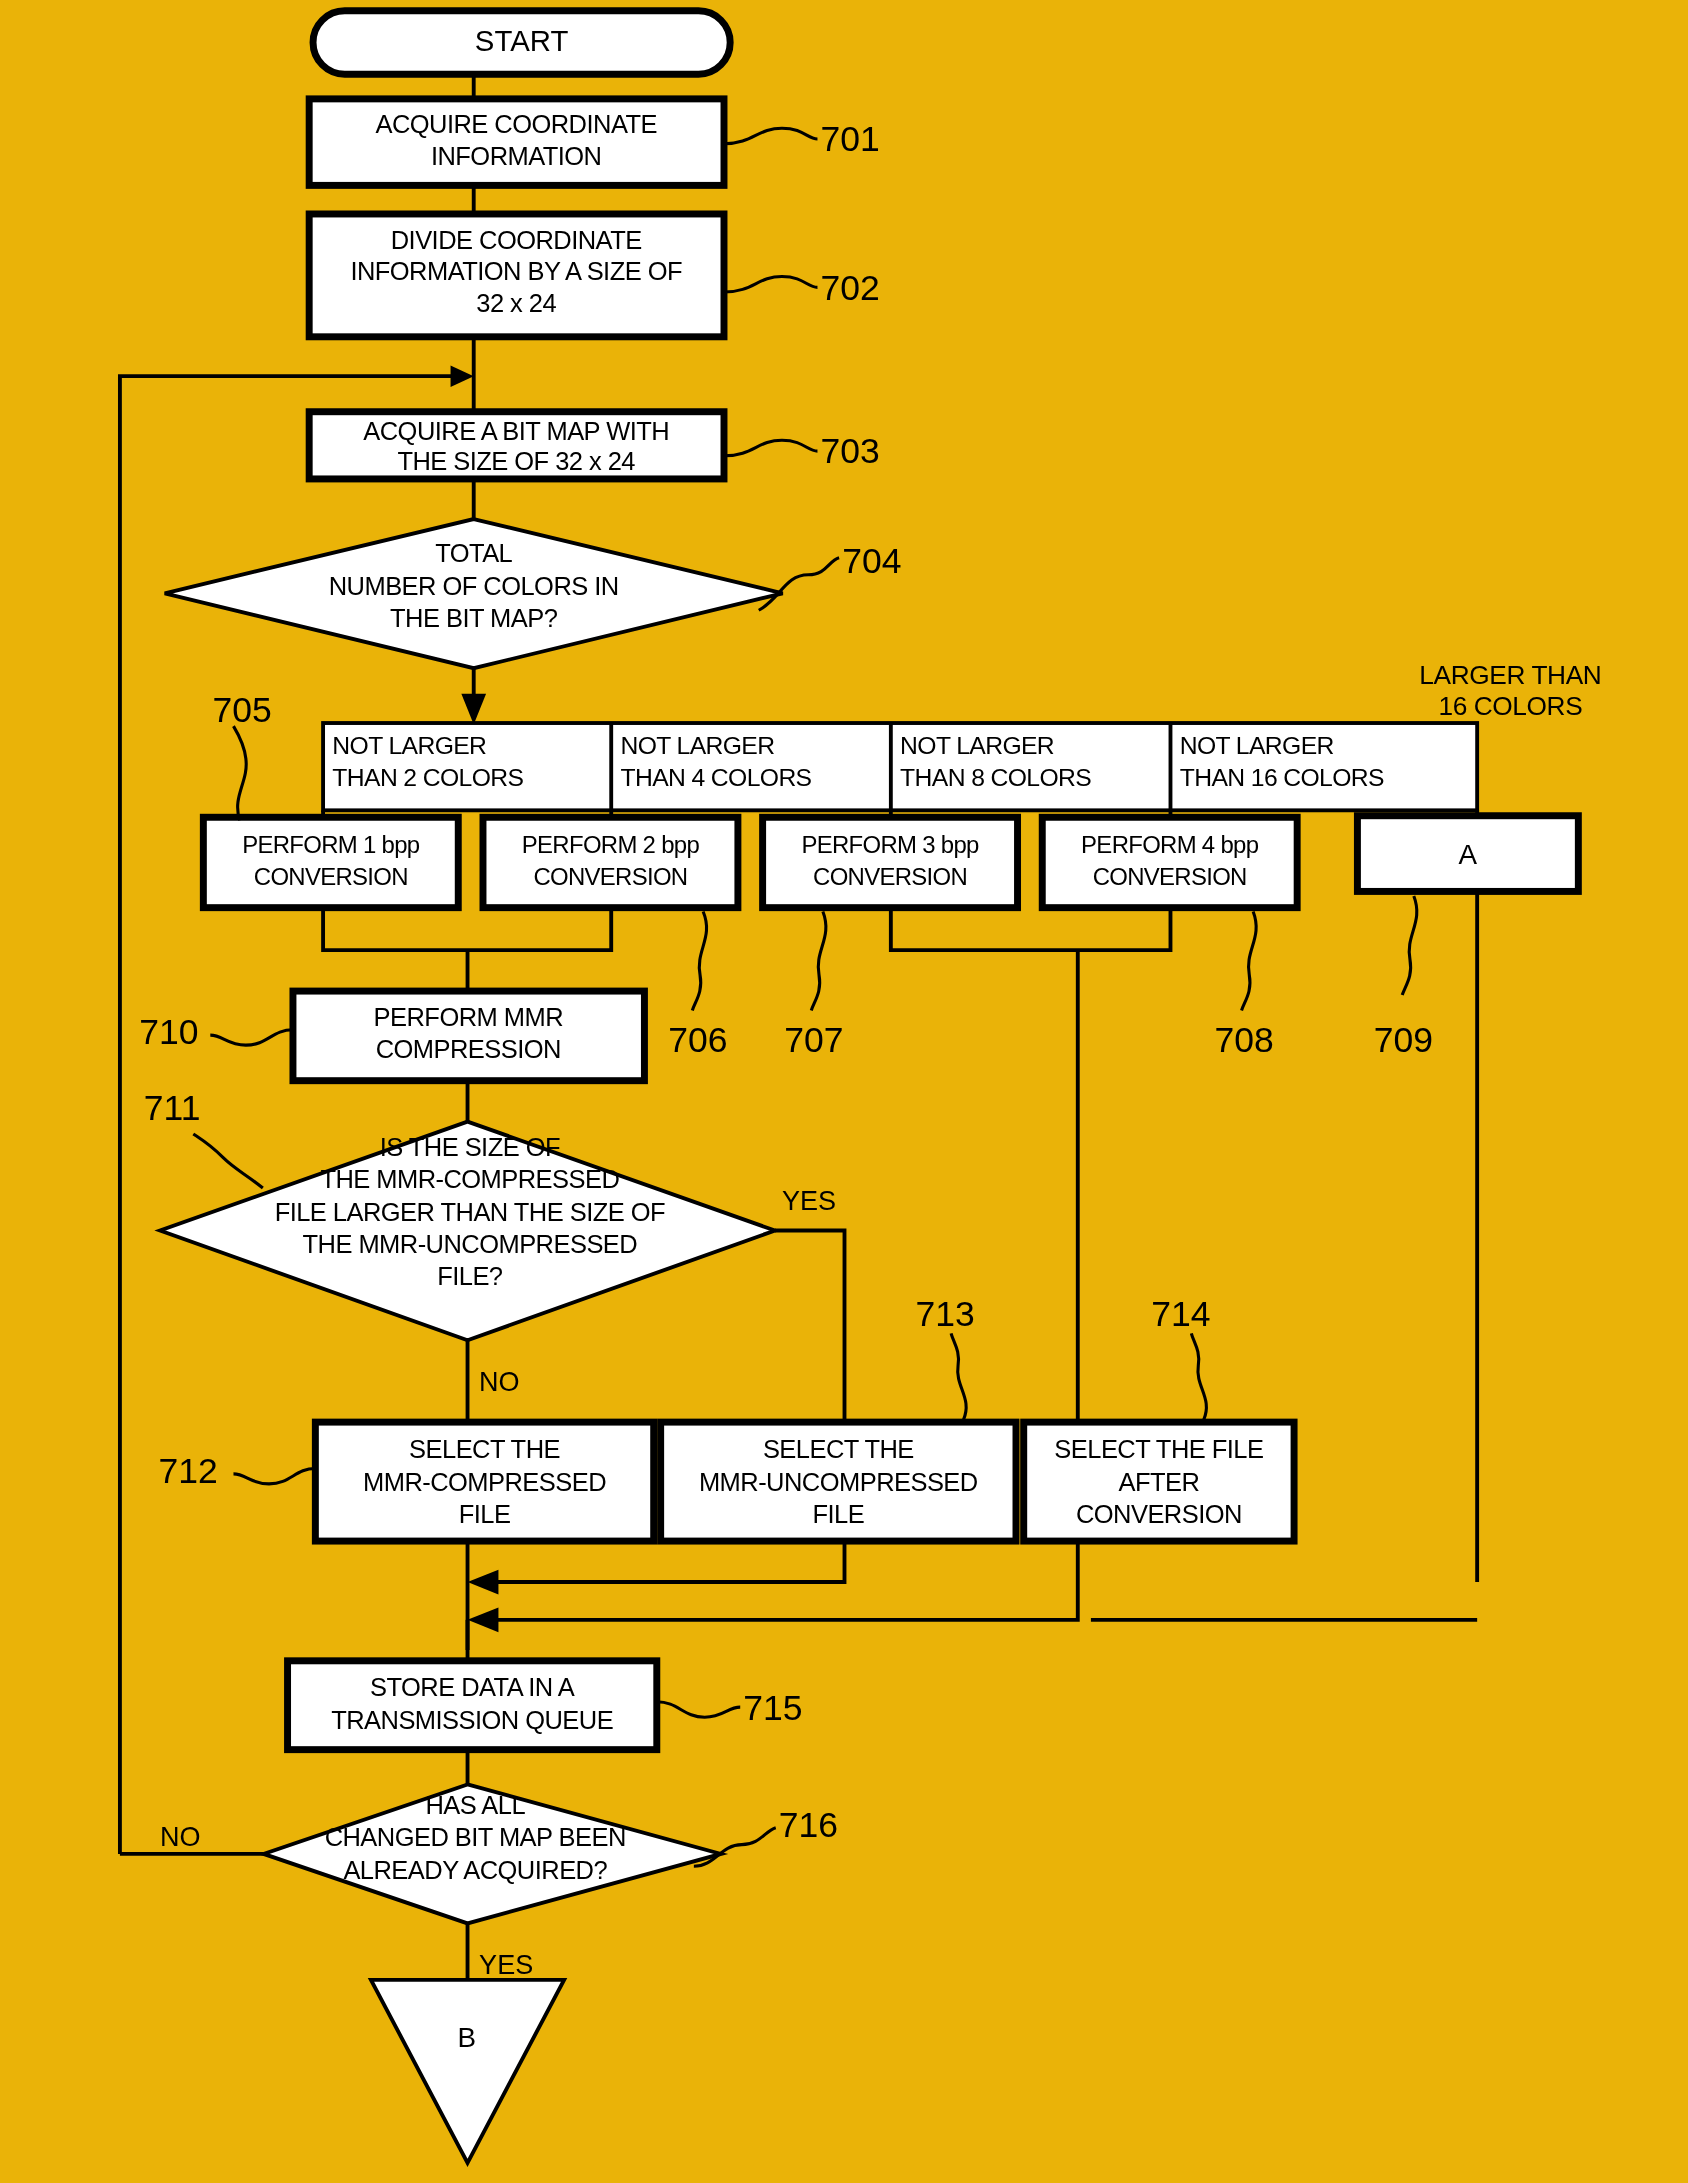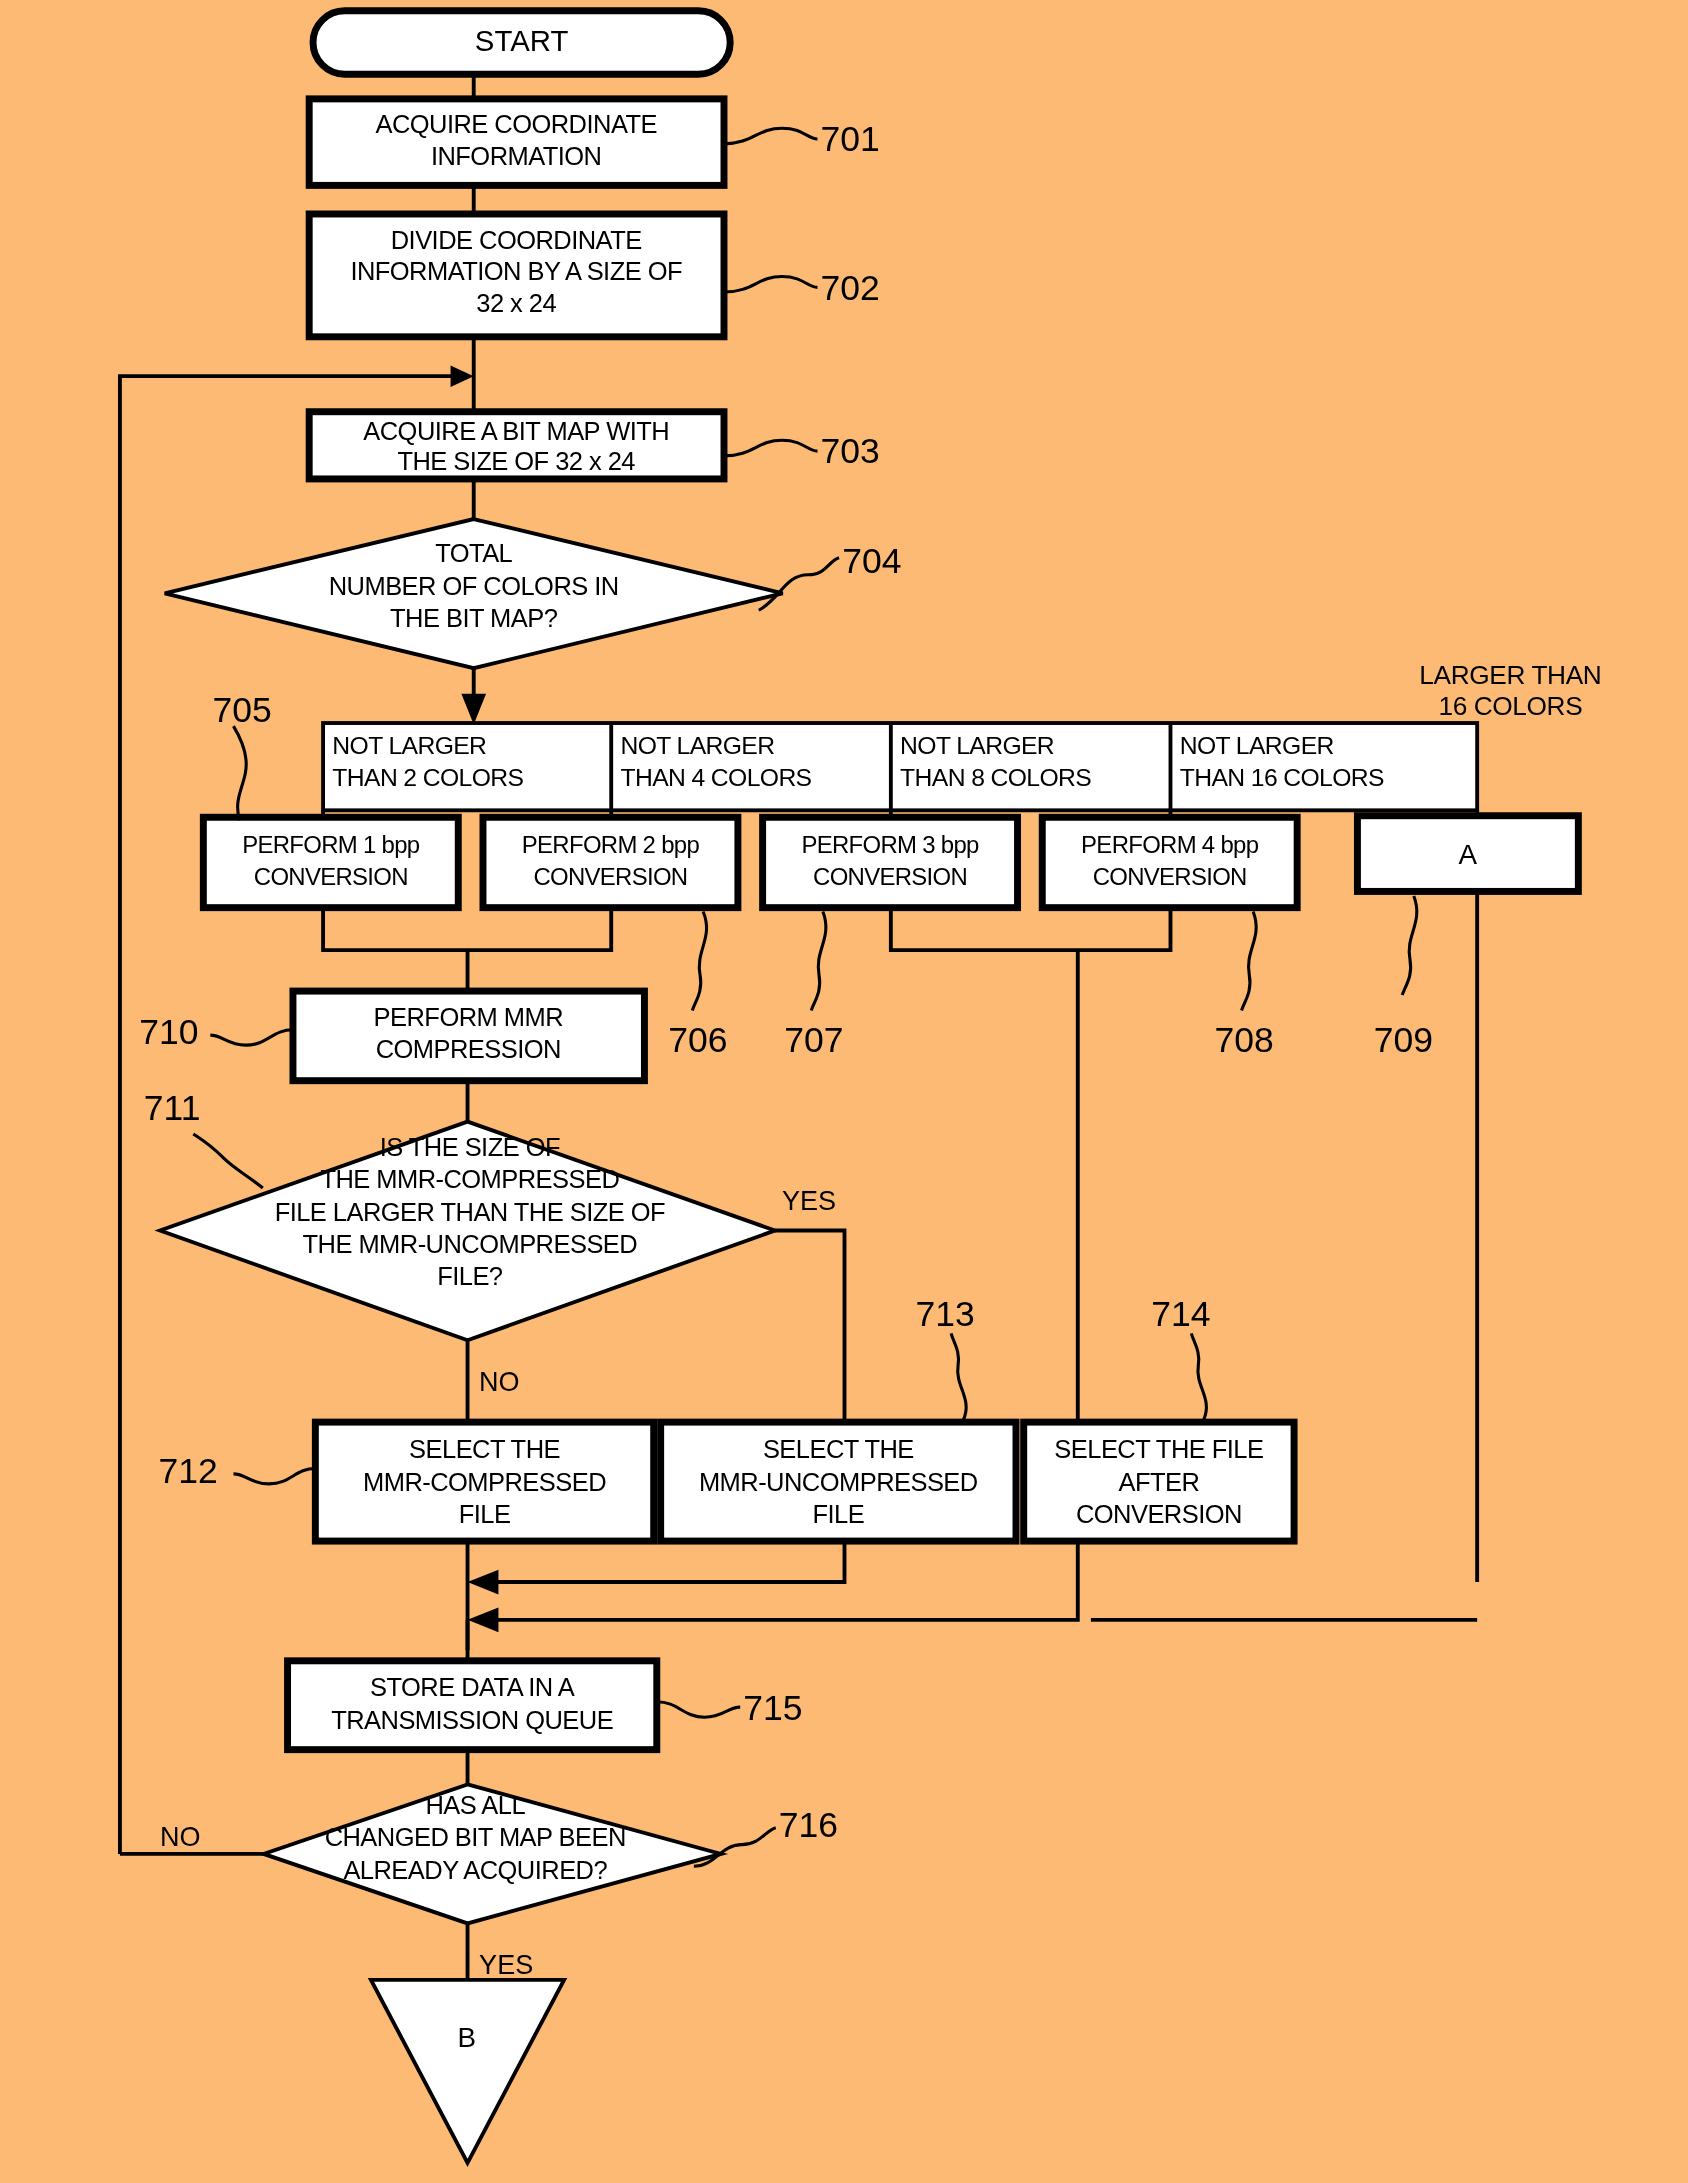--- a/index.html
+++ b/index.html
@@ -4,21 +4,21 @@
 <style>
   html, body {
     margin: 0;
     padding: 0;
     background: #ffffff;
   }
   #page {
     position: relative;
     width: 1689px;
     height: 2183px;
-    background: #fdba74;
+    background: #eab308;
     font-family: "Liberation Sans", sans-serif;
   }
   svg#flow {
     position: absolute;
     top: 0; left: 0;
     width: 1689px;
     height: 2183px;
   }
   .shape {
     fill: #ffffff;

